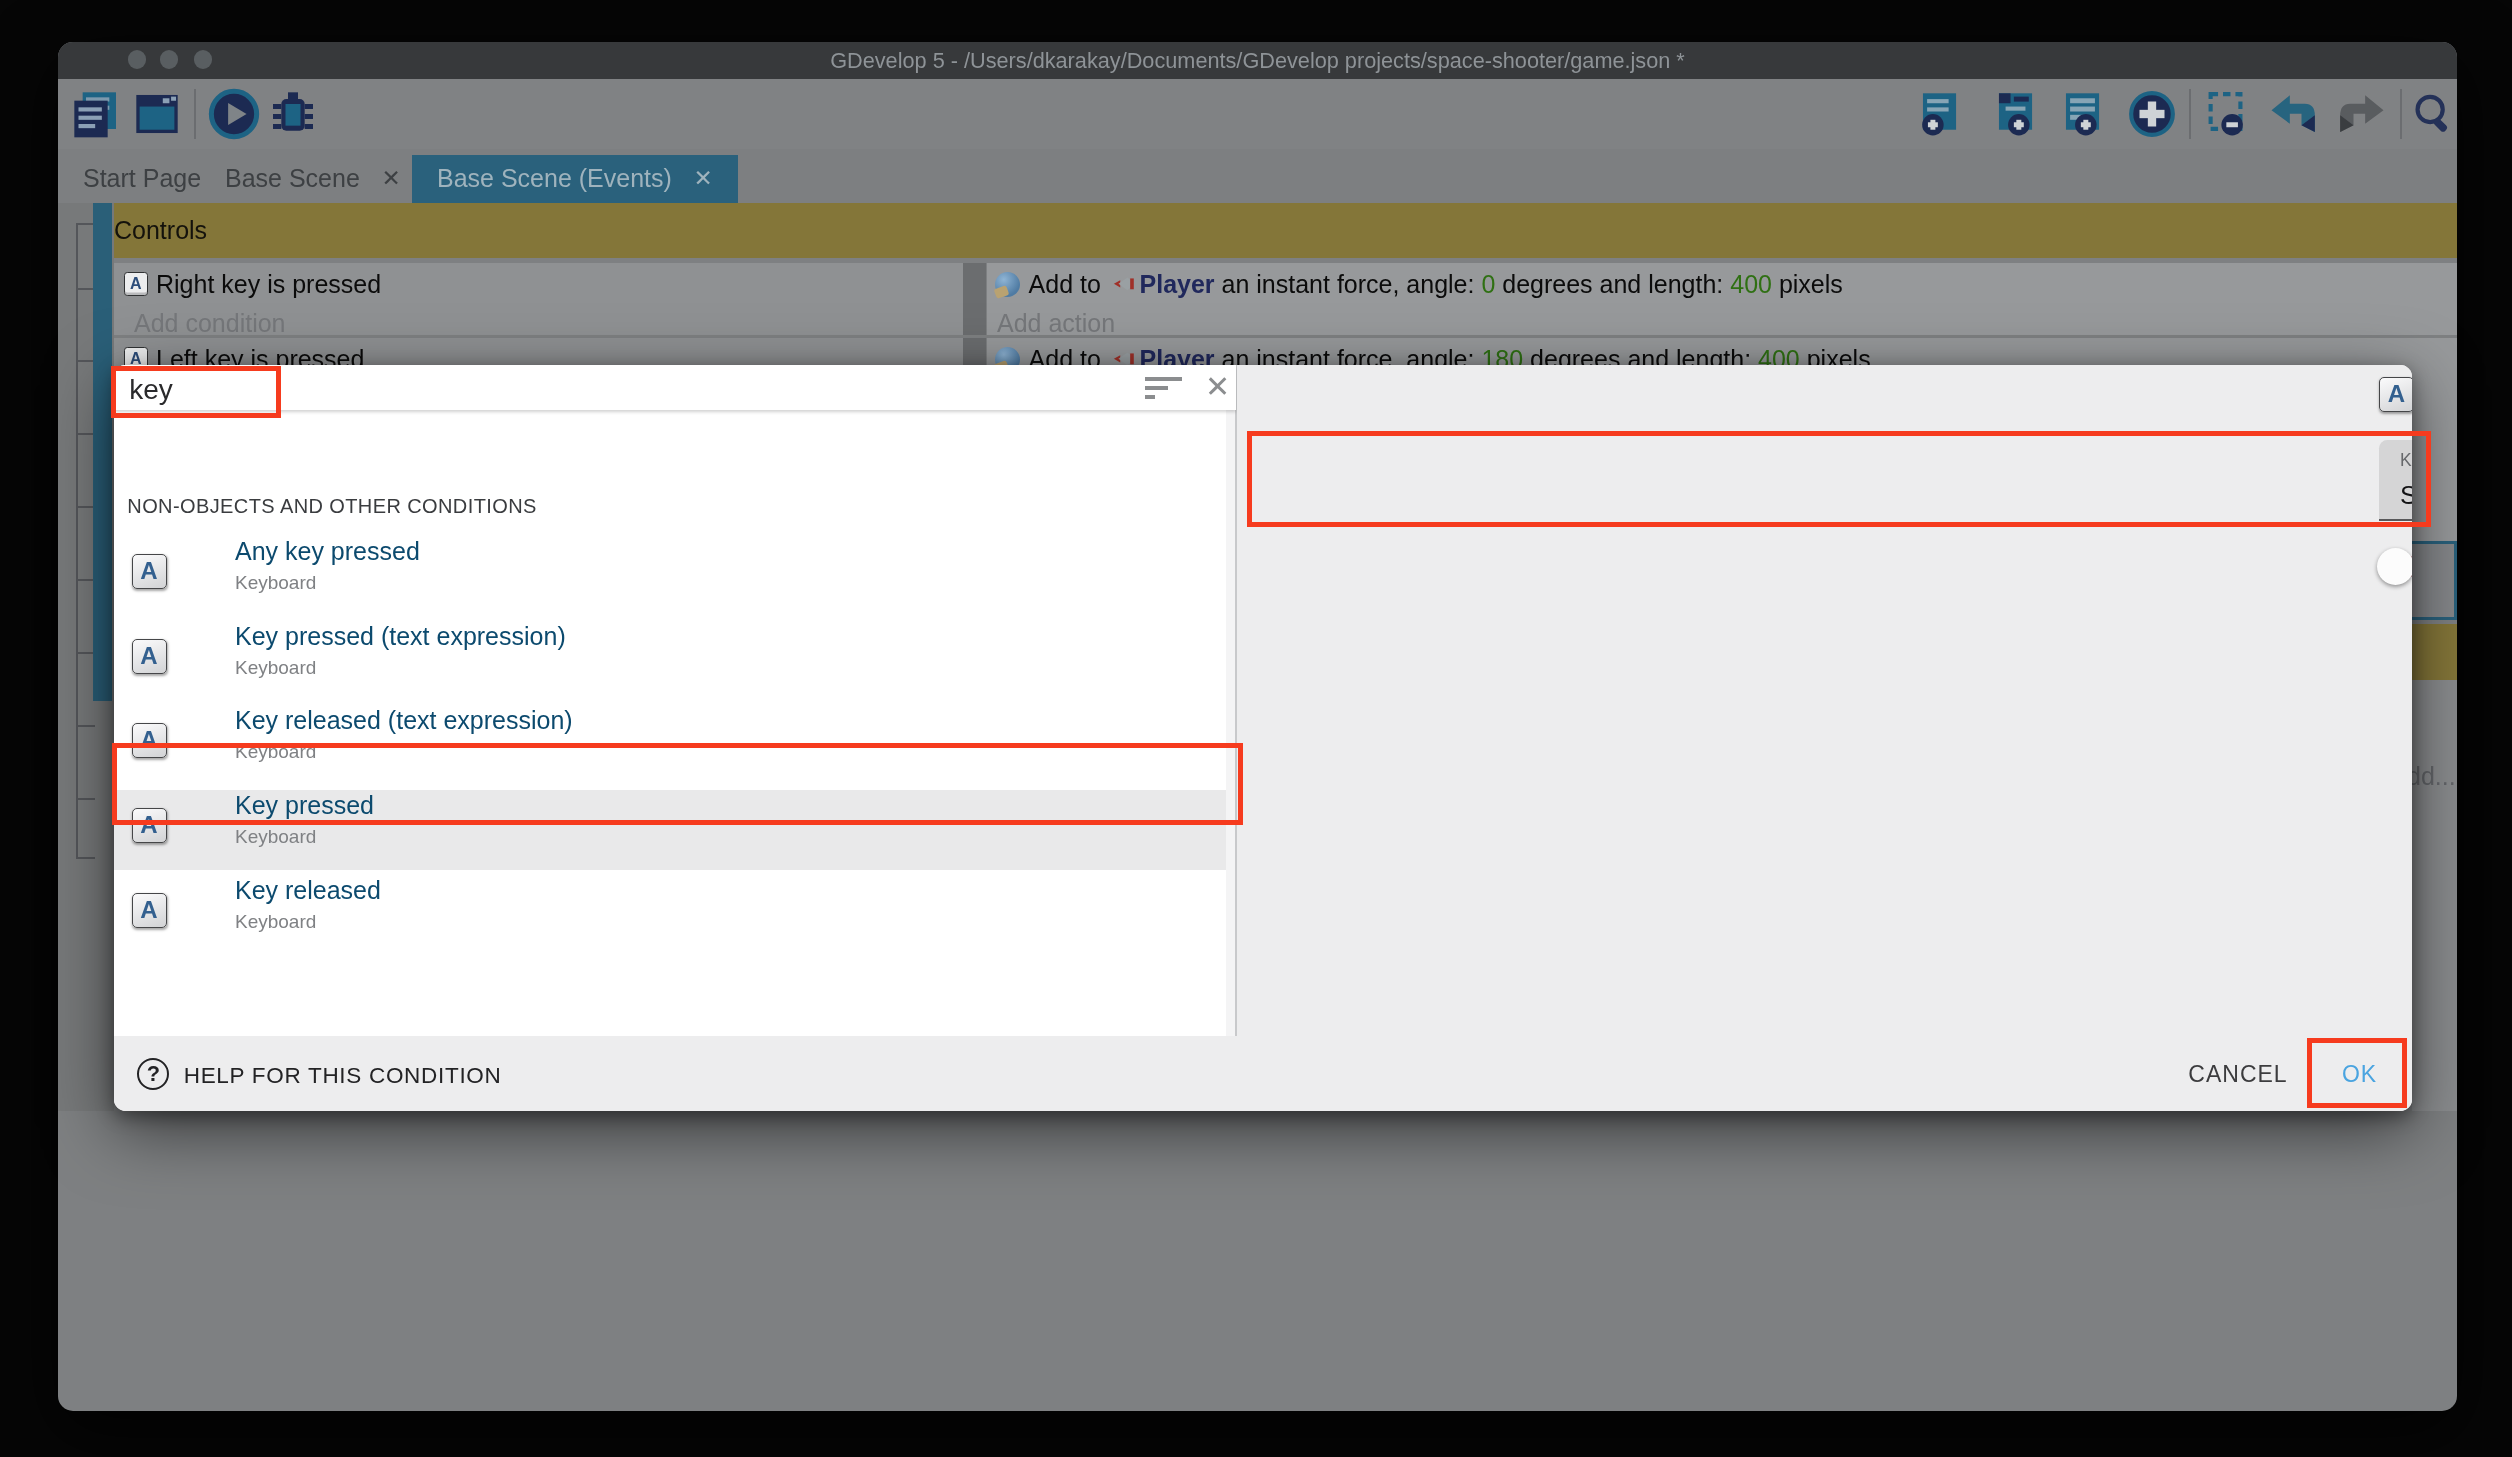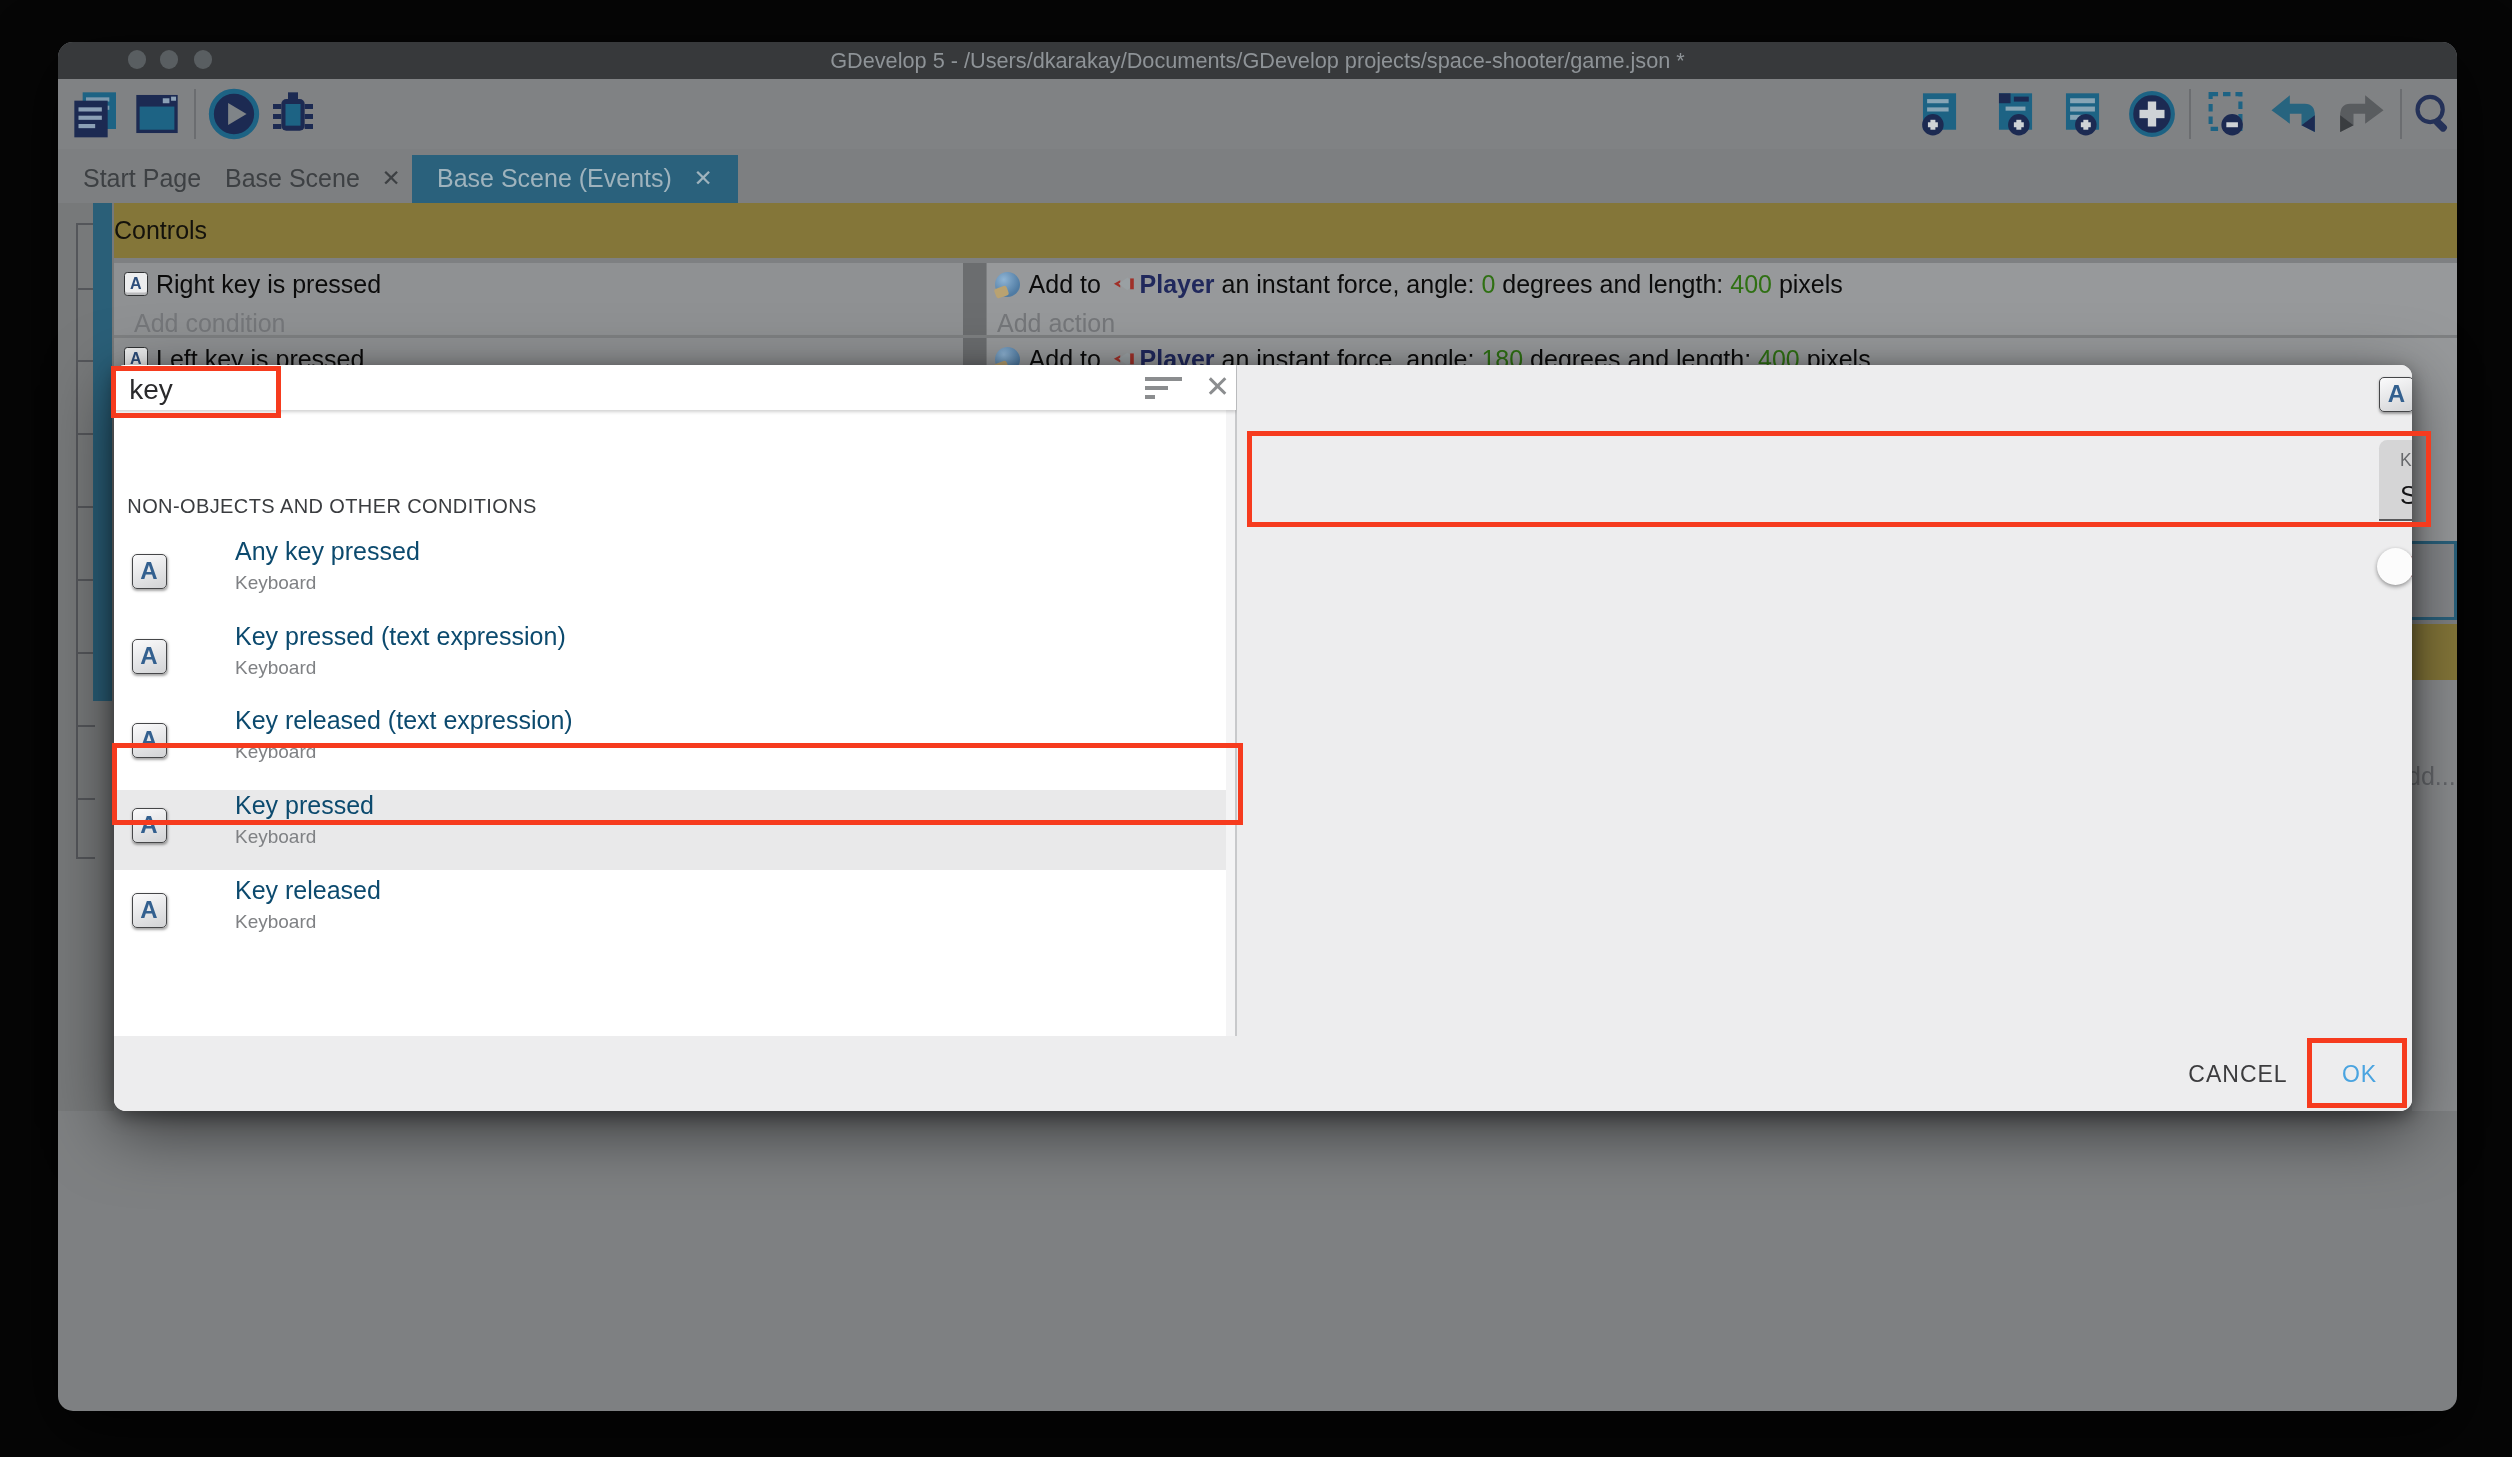--- a/index.html
+++ b/index.html
@@ -381,20 +381,24 @@
       <div id="key-value" class="abs">Space</div>
 
       <div id="toggle" class="abs">
         <div id="toggle-track" class="abs"></div>
         <div id="toggle-knob" class="abs"></div>
       </div>
 
     </div>
 
     <div id="footer" class="abs">
+      <div class="abs" style="left:16.7px;top:18.3px;width:466px;height:47px;">
+        <div id="help-icon" class="abs" style="left:6.7px;top:3.3px;"></div>
+        <div id="help-label" class="abs" style="left:53px;top:8.3px;position:absolute;">HELP FOR THIS CONDITION</div>
+      </div>
       <div id="cancel-btn" class="abs">
         <span>CANCEL</span>
       </div>
       <div id="ok-btn" class="abs">
         <span>OK</span>
       </div>
     </div>
   </div>
 
   <div class="abs annot" style="left:111px;top:366px;width:170px;height:52px;"></div>

